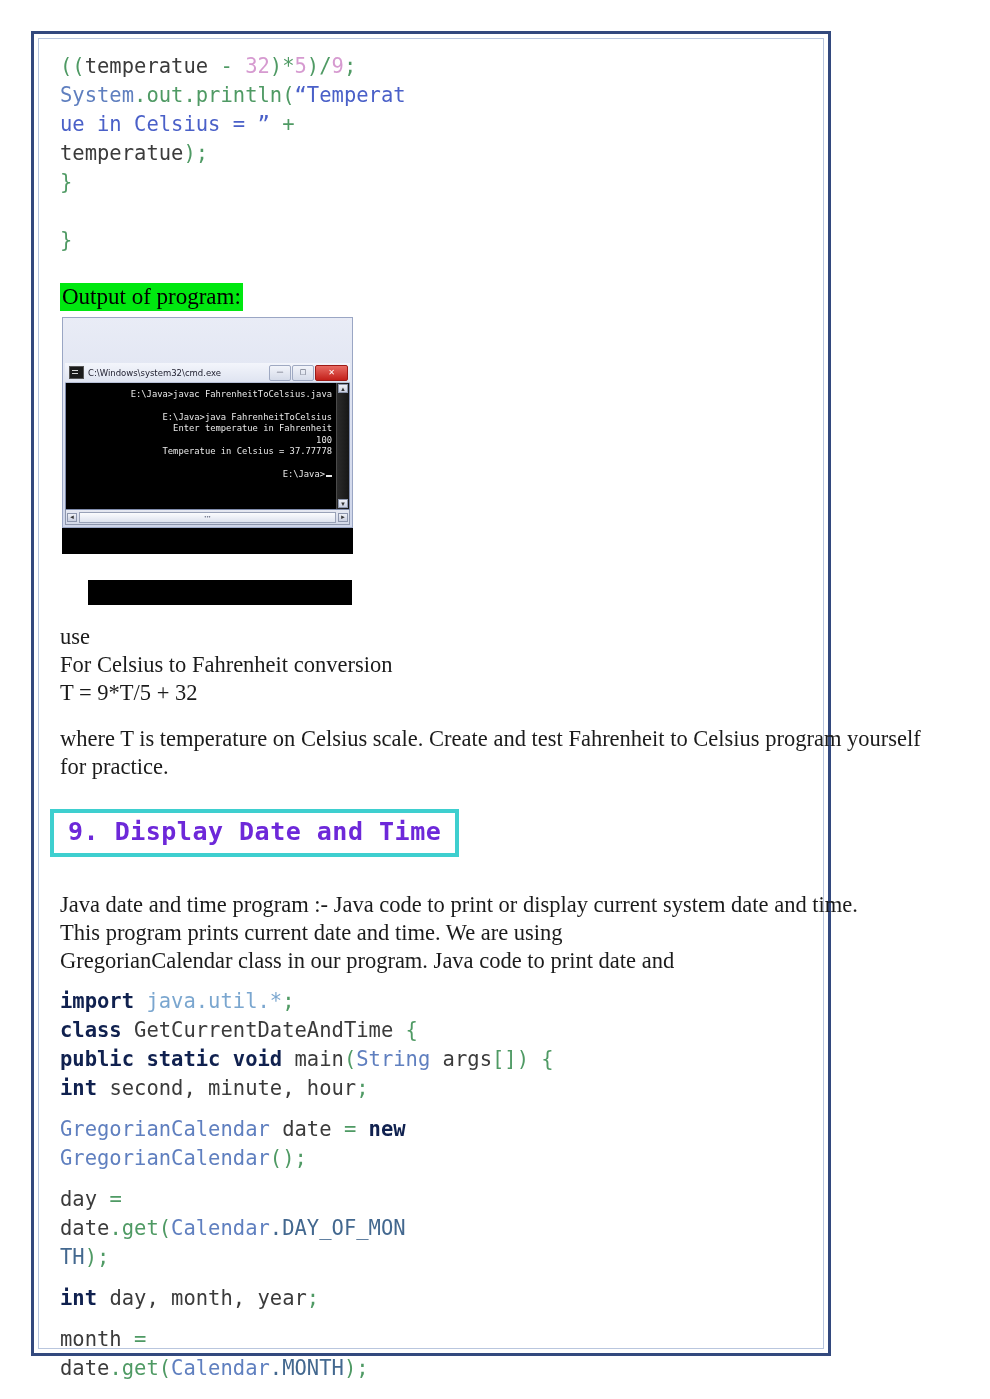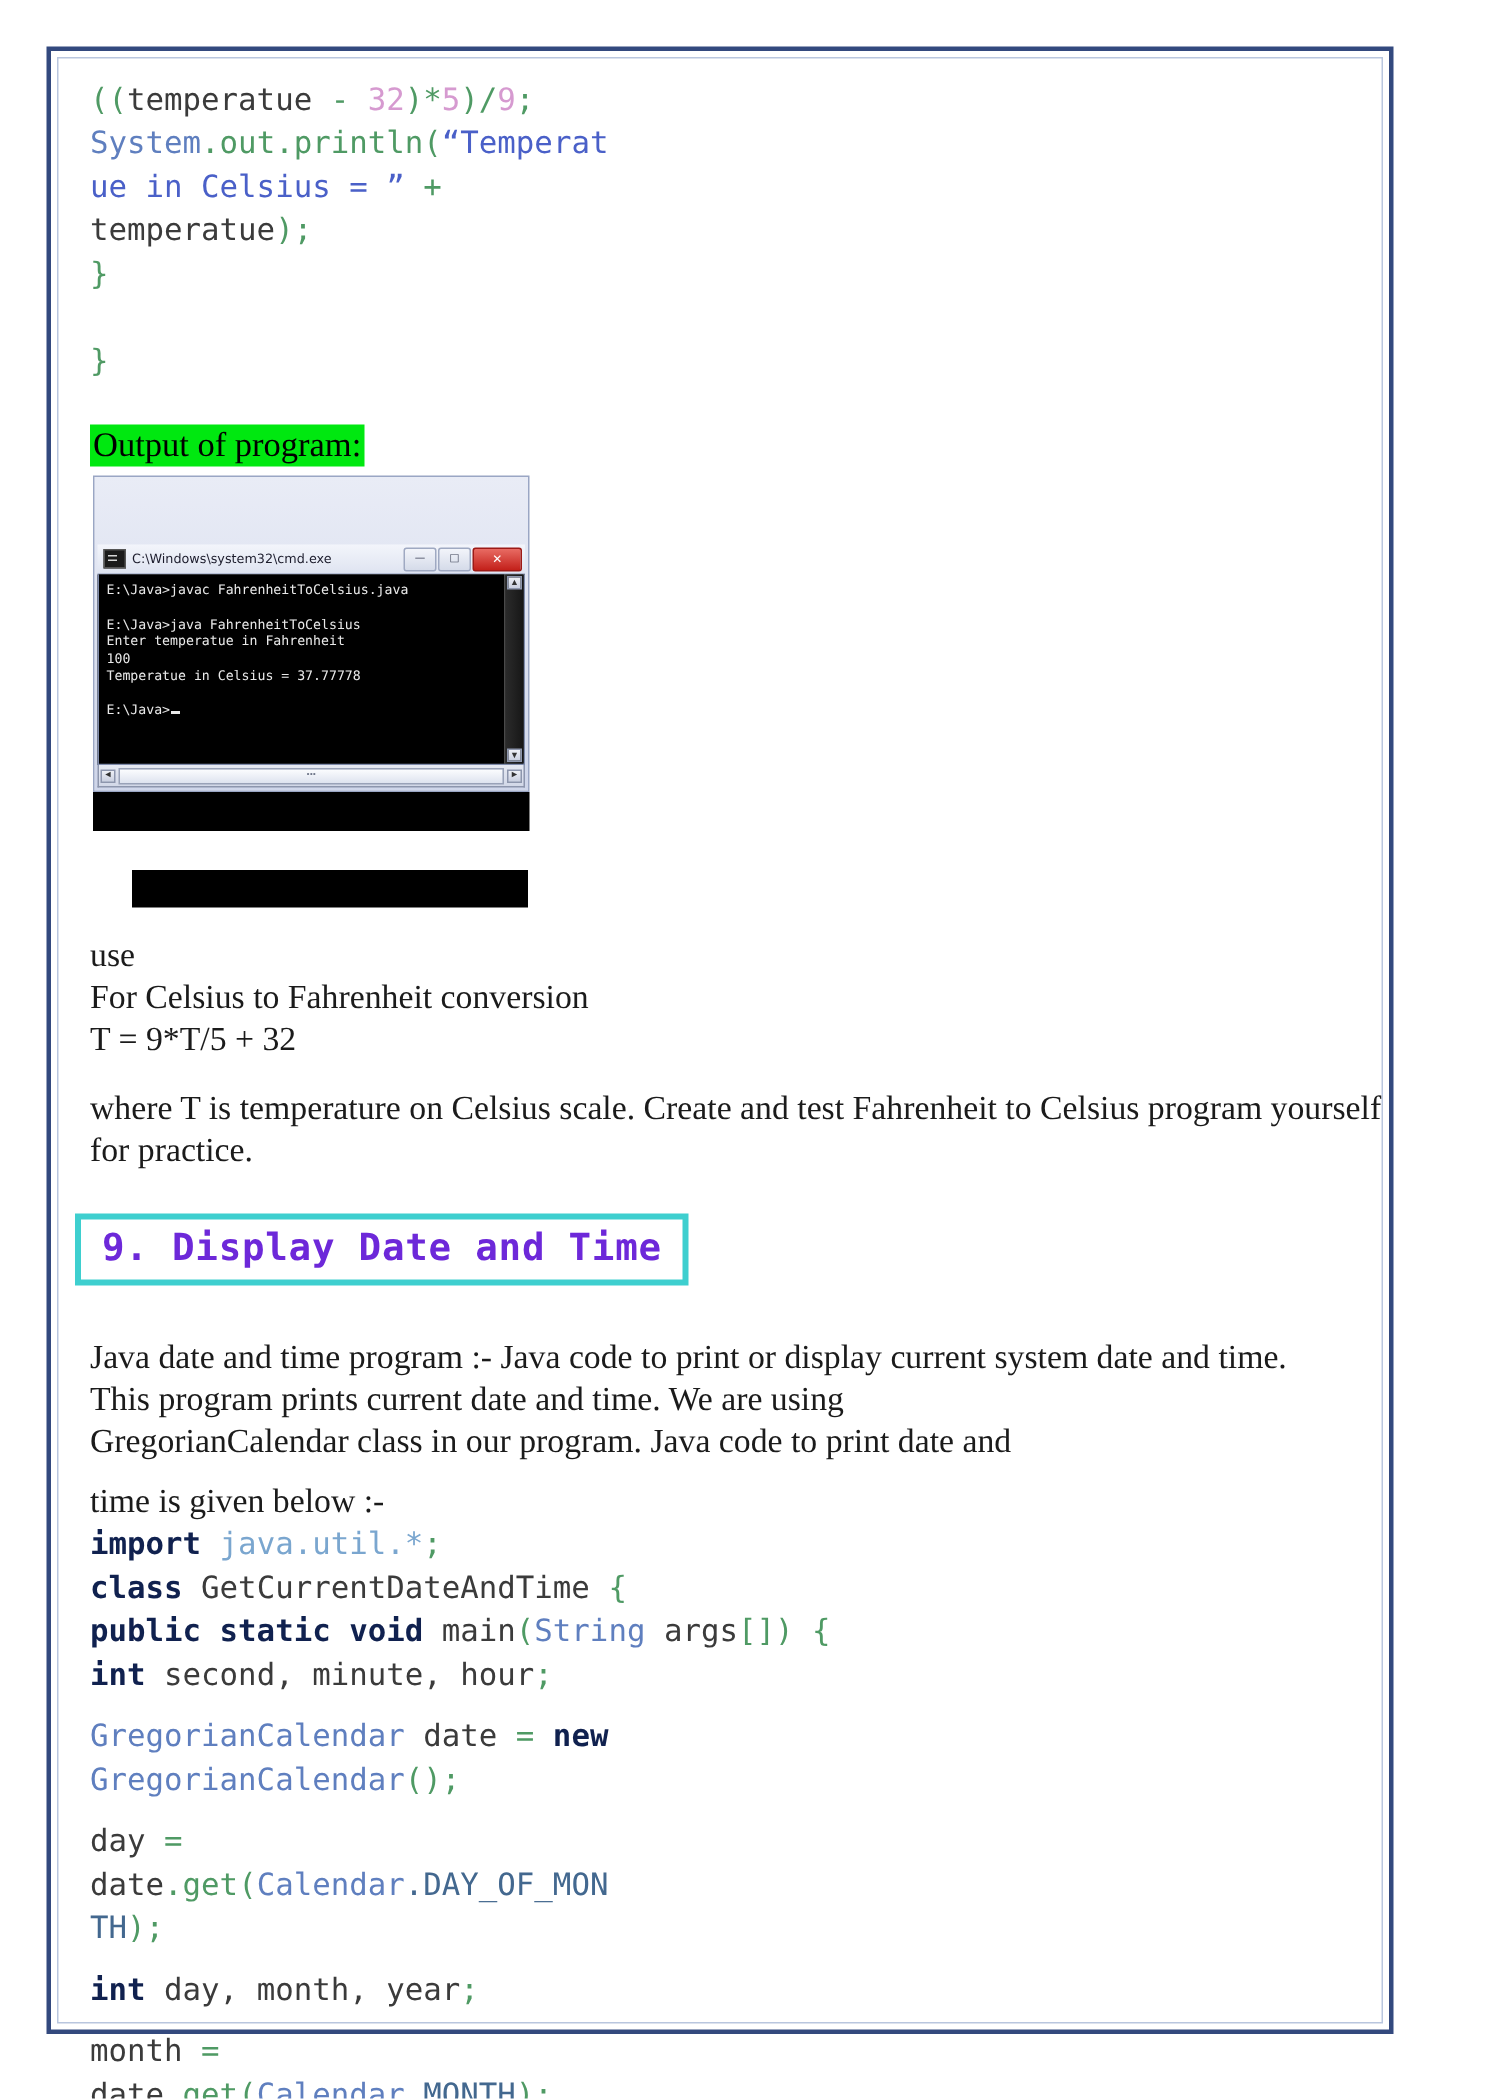--- a/index.html
+++ b/index.html
@@ -13,21 +13,21 @@
     position: relative;
     font-family: "Liberation Serif", serif;
     overflow: hidden;
   }
 
   
   #page-frame {
     position: absolute;
     left: 31px;
     top: 31px;
-    width: 898px;
+    width: 800px;
     height: 1325px;
     border: 3px solid #33497e;
     box-sizing: border-box;
     background: #ffffff;
   }
   #page-frame-inner {
     position: absolute;
     left: 4px;
     top: 4px;
     right: 4px;
@@ -141,20 +141,21 @@
     background: linear-gradient(#e86b63, #c3201a);
     border-color: #9d1a16;
     color: #ffffff;
     font-size: 8px;
   }
   .cmd-body {
     display: flex;
     background: #000000;
     border: 1px solid #7f8bab;
     border-top: none;
+    text-align: right;
   }
   .cmd-screen {
     flex: 1;
     background: #000000;
     padding: 6px 4px 6px 5px;
     min-height: 114px;
   }
   .cmd-screen .ln {
     font-family: "DejaVu Sans Mono", monospace;
     font-size: 8.8px;
@@ -336,18 +337,17 @@
 
 
     <div class="spacer-12"></div>
 
     <p class="para">Java date and time program :- Java code to print or display current system date and time.
 This program prints current date and time. We are using
 GregorianCalendar class in our program. Java code to print date and</p>
 
     <div class="spacer-12"></div>
 
-    <p class="para">time is given below :-</p>
 
     <div class="code" id="code-bottom"><div class="code-line"><span class="kw">import </span><span class="pkg">java.util.*</span><span class="punc">;</span></div><div class="code-line"><span class="kw">class </span><span class="id">GetCurrentDateAndTime </span><span class="punc">{</span></div><div class="code-line"><span class="kw">public static void </span><span class="id">main</span><span class="punc">(</span><span class="cls">String</span><span class="id"> args</span><span class="punc">[]) {</span></div><div class="code-line"><span class="kw">int </span><span class="id">second, minute, hour</span><span class="punc">;</span></div><div class="code-gap"></div><div class="code-line"><span class="cls">GregorianCalendar</span><span class="id"> date </span><span class="punc">= </span><span class="kw">new</span></div><div class="code-line"><span class="cls">GregorianCalendar</span><span class="punc">();</span></div><div class="code-gap"></div><div class="code-line"><span class="id">day </span><span class="punc">=</span></div><div class="code-line"><span class="id">date</span><span class="mem">.get</span><span class="punc">(</span><span class="cls">Calendar</span><span class="const">.DAY_OF_MON</span></div><div class="code-line"><span class="const">TH</span><span class="punc">);</span></div><div class="code-gap"></div><div class="code-line"><span class="kw">int </span><span class="id">day, month, year</span><span class="punc">;</span></div><div class="code-gap"></div><div class="code-line"><span class="id">month </span><span class="punc">=</span></div><div class="code-line"><span class="id">date</span><span class="mem">.get</span><span class="punc">(</span><span class="cls">Calendar</span><span class="const">.MONTH</span><span class="punc">);</span></div></div>
 
   </div>
 </div>
 
 </body></html>

